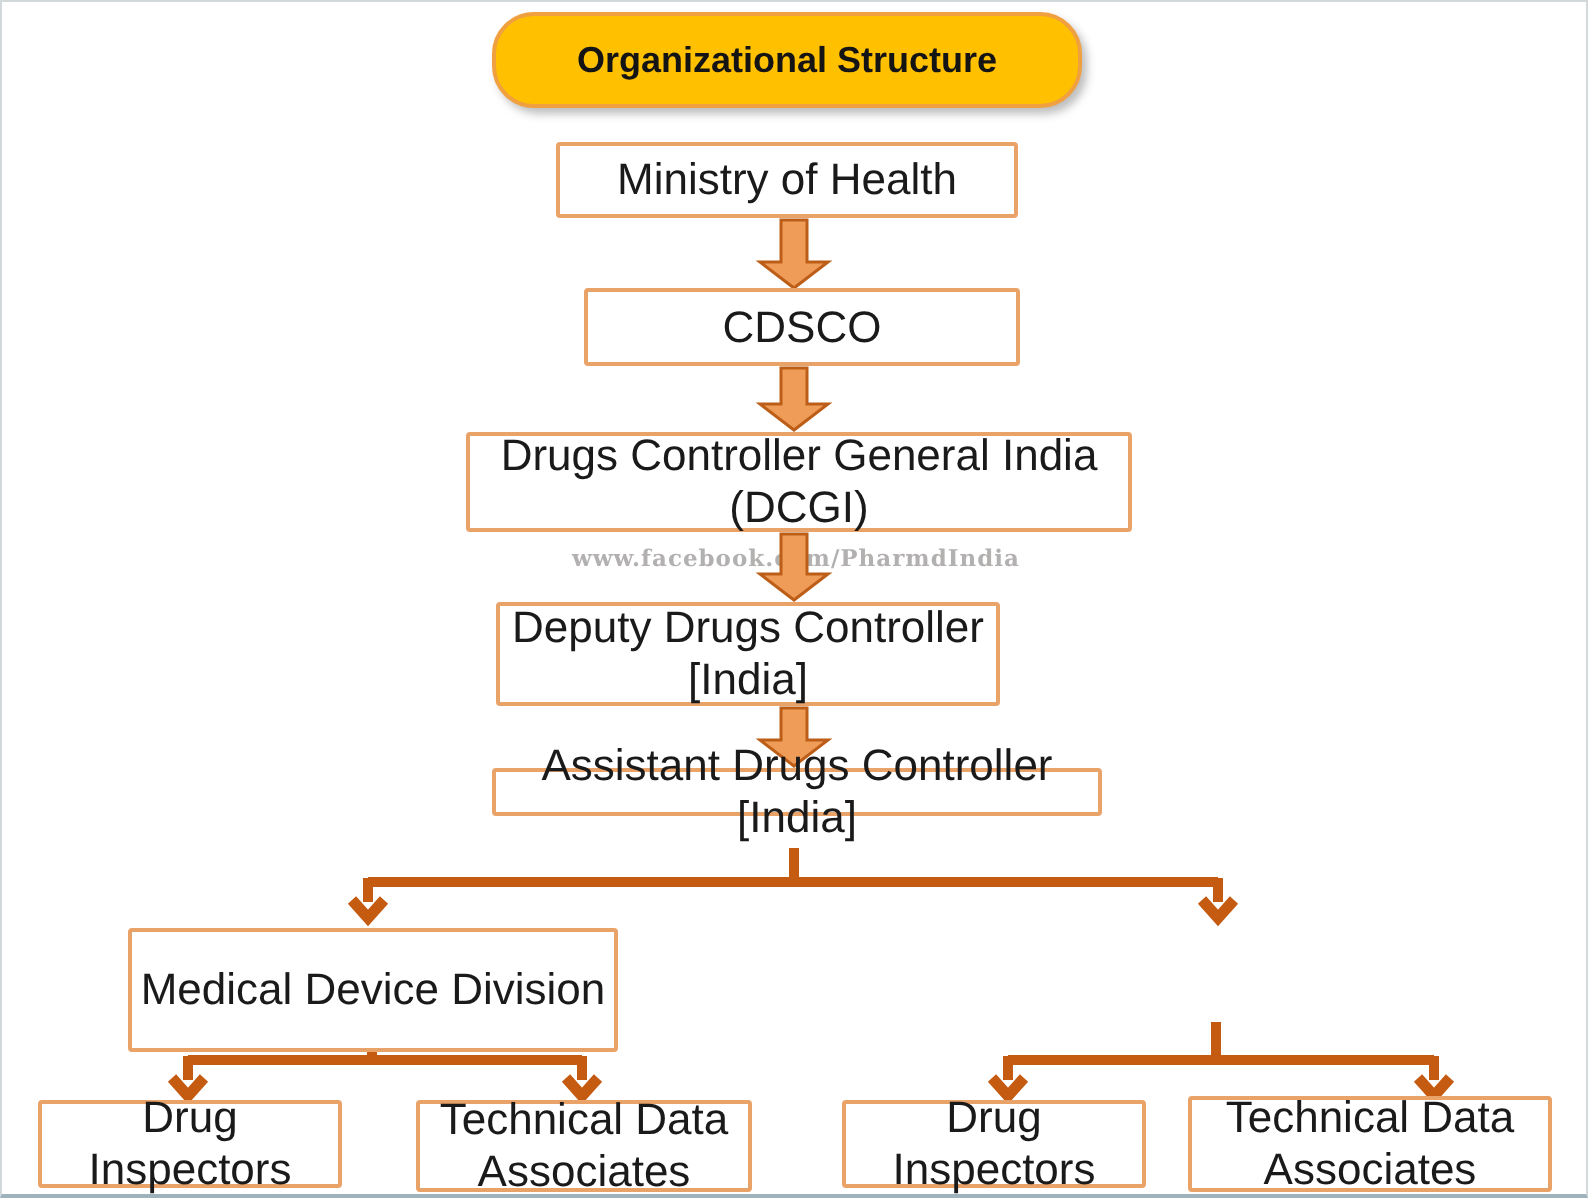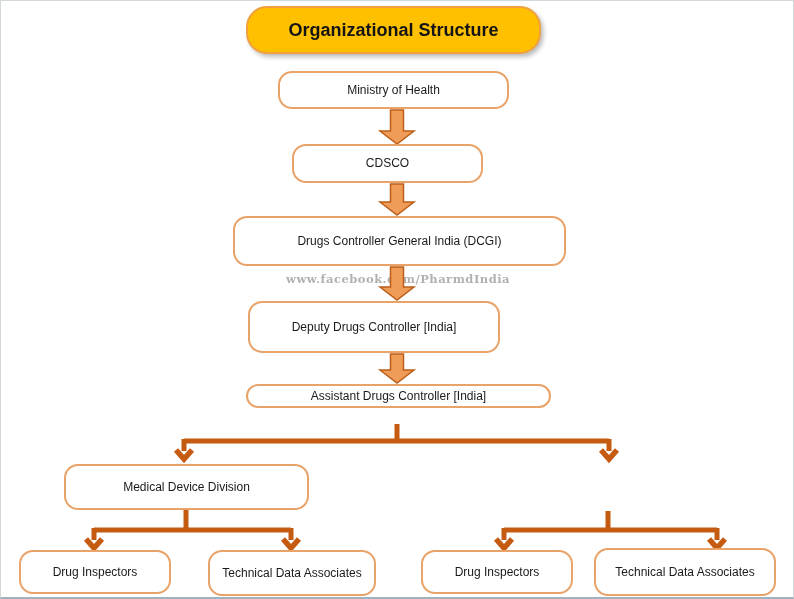--- a/index.html
+++ b/index.html
@@ -35,49 +35,49 @@
     stroke: var(--connector, #C55A11);
     stroke-width: 5.5;
     fill: none;
     stroke-linejoin: miter;
   }
   .node {
     position: absolute;
     box-sizing: border-box;
     background: #ffffff;
     border: 2px solid var(--box-border, #E9A268);
-    border-radius: 14px;
+    border-radius: 2px;
     display: flex;
     align-items: center;
     justify-content: center;
     text-align: center;
     color: var(--text, #1a1a1a);
-    font-size: 12px;
+    font-size: 22px;
     line-height: 1.18;
     padding: 0 0;
     z-index: 3;
   }
   .title-node {
     position: absolute;
     box-sizing: border-box;
     left: 245px; top: 5px; width: 295px; height: 48px;
     background: var(--title-fill, #FFC000);
     border: 2px solid var(--title-border, #F0A03E);
     border-radius: 21px;
     box-shadow: 2.5px 3px 4px rgba(110,110,110,0.45);
     display: flex; align-items: center; justify-content: center;
     font-size: 18px; font-weight: bold; color: #141414;
     z-index: 3;
   }
   .node-ministry   { left: 277px; top: 70px;  width: 231px; height: 38px; }
-  .node-cdsco      { left: 291px; top: 143px; width: 191px; height: 39px; }
+  .node-cdsco      { left: 291px; top: 143px; width: 218px; height: 39px; }
   .node-dcgi       { left: 232px; top: 215px; width: 333px; height: 50px; }
   .node-deputy     { left: 247px; top: 300px; width: 252px; height: 52px; }
   .node-assistant  { left: 245px; top: 383px; width: 305px; height: 24px; }
-  .node-medical    { left: 63px;  top: 463px; width: 245px; height: 46px; }
+  .node-medical    { left: 63px;  top: 463px; width: 245px; height: 62px; }
   .node-diagnostic { left: 499px; top: 462px; width: 213px; height: 48px; }
   .node-md-inspectors { left: 18px;  top: 549px; width: 152px; height: 44px; }
   .node-md-tda        { left: 207px; top: 549px; width: 168px; height: 46px; }
   .node-dg-inspectors { left: 420px; top: 549px; width: 152px; height: 44px; }
   .node-dg-tda        { left: 593px; top: 547px; width: 182px; height: 48px; }
   .watermark {
     position: absolute;
     left: 0; top: 271px; width: 794px;
     text-align: center;
     font-family: "DejaVu Serif", serif;

